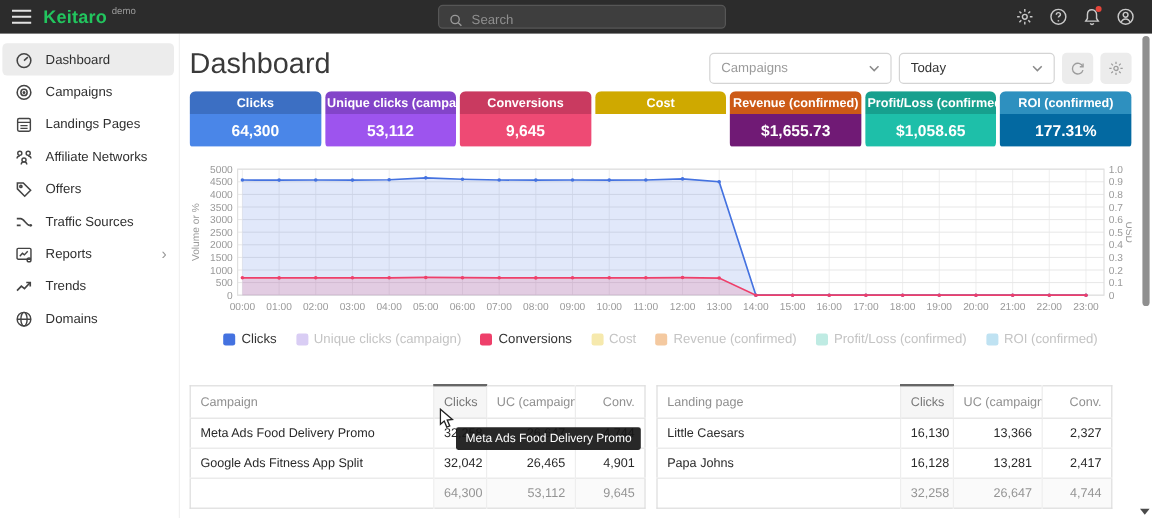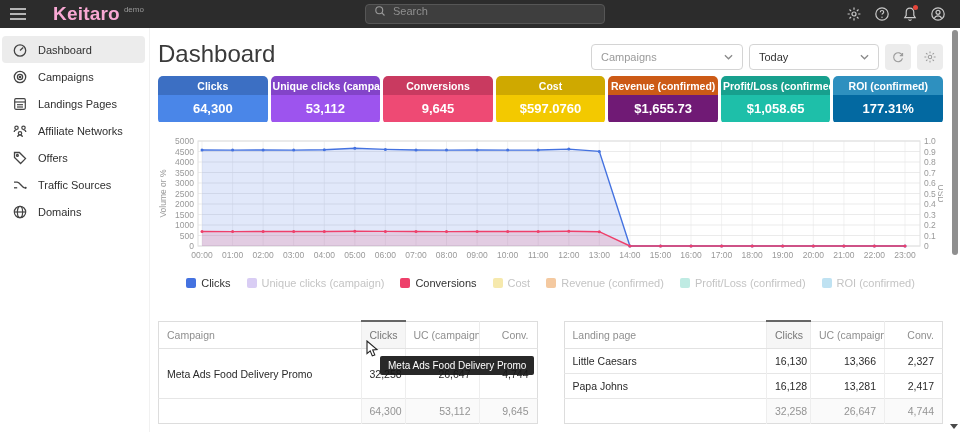--- a/index.html
+++ b/index.html
@@ -3,25 +3,25 @@
 <meta charset="utf-8">
 <style>
   * { box-sizing: border-box; margin: 0; padding: 0; }
   html,body { width: 960px; height: 432px; overflow: hidden; background: #fff;
     font-family: "Liberation Sans", sans-serif; }
 
   
   .topbar { position: absolute; left:0; top:0; width:960px; height:28px;
     background:#2c2c2c; display:flex; align-items:center; z-index:5; }
   .burger { width:18px; height:14px; margin-left:9px; cursor:pointer; }
-  .logo { color:#f9a8d4; font-weight:bold; font-size:19px; letter-spacing:.2px; margin-left:26px; }
+  .logo { color:#22c55e; font-weight:bold; font-size:15px; letter-spacing:.2px; margin-left:9px; }
   .logo-badge { color:#9a9a9a; font-size:8px; margin-left:4px; position:relative; top:-5px; }
   .search-box { position:absolute; left:365px; top:4px; width:240px; height:20px;
     background:#3e3e3e; border:1px solid #565656; border-radius:4px;
-    display:flex; align-items:flex-start; padding:0 8px; }
+    display:flex; align-items:flex-end; padding:0 8px; }
   .search-box svg { width:12px; height:12px; flex:0 0 auto; }
   .search-box input { background:transparent; border:none; outline:none; color:#cfcfcf;
     font-size:11px; margin-left:7px; width:100%; font-family:inherit; }
   .search-box input::placeholder { color:#8f8f8f; }
   .topbar-right { position:absolute; right:14px; top:0; height:28px; display:flex;
     align-items:center; gap:12px; }
   .tb-icon { width:16px; height:16px; position:relative; cursor:pointer; }
   .tb-icon svg { width:16px; height:16px; display:block; }
   .bell-dot { position:absolute; right:0px; top:-1px; width:5px; height:5px;
     border-radius:50%; background:#e5453a; }
@@ -64,21 +64,21 @@
   #chart-svg { width:785px; height:132px; display:block; }
   #chart-svg .tick { font-size:8.5px; fill:#999; font-family:"Liberation Sans",sans-serif; }
 
   .legend { margin-top:7px; height:16px; display:flex; justify-content:center; gap:16px; }
   .legend-item { display:flex; align-items:center; gap:5px; cursor:pointer; }
   .legend-swatch { width:10px; height:10px; border-radius:2px; }
   .legend-label { font-size:11px; color:#c4c4c4; }
   .legend-item.active .legend-label { color:#333; }
 
   
-  .tables { margin-top:29px; display:flex; gap:26px; }
+  .tables { margin-top:29px; display:flex; gap:9px; }
   .data-table { width:380px; border-collapse:collapse; font-size:10.5px; background:#fff;
     border:1px solid #ddd; table-layout:fixed; }
   .data-table th { font-weight:normal; color:#8f8f8f; text-align:left; padding:7px 8px;
     border-bottom:1px solid #e2e2e2; white-space:nowrap; overflow:hidden; cursor:pointer; }
   .data-table th.num { text-align:right; border-left:1px solid #ececec; }
   .data-table th.sorted { border-top:2px solid #666; background:#f6f6f6; color:#777; }
   .data-table td { padding:6px 8px; border-top:1px solid #e6e6e6; color:#2a2a2a;
     white-space:nowrap; overflow:hidden; }
   .data-table td.num { text-align:right; border-left:1px solid #eeeeee; }
   .data-table tfoot td { color:#949494; }
@@ -205,20 +205,40 @@
             <path d="M2 5.2h3.2c3 0 4.6 5.6 7.6 5.6"></path>
             <path d="M2 10.8h3.2"></path>
             <circle cx="13.6" cy="10.8" r="1.1" fill="#444" stroke="none"></circle>
           </svg>
         </span>
         <span class="side-label">Traffic Sources</span>
       </div>
       <div class="side-item">
         <span class="side-icon">
           <svg viewBox="0 0 16 16" fill="none" stroke="#444" stroke-width="1.2">
+            <rect x="2.2" y="3" width="11.6" height="9" rx="1"></rect>
+            <path d="M4.5 9.5l2.2-2.4 1.6 1.3 2.8-3"></path>
+            <circle cx="12.2" cy="12.6" r="1.6"></circle>
+          </svg>
+        </span>
+        <span class="side-label">Reports</span>
+        <span class="chev">›</span>
+      </div>
+      <div class="side-item">
+        <span class="side-icon">
+          <svg viewBox="0 0 16 16" fill="none" stroke="#444" stroke-width="1.4">
+            <path d="M2.2 11.2l3.6-3.8 2.6 2.1 4.6-4.9"></path>
+            <path d="M9.9 4.4h3.3v3.3"></path>
+          </svg>
+        </span>
+        <span class="side-label">Trends</span>
+      </div>
+      <div class="side-item">
+        <span class="side-icon">
+          <svg viewBox="0 0 16 16" fill="none" stroke="#444" stroke-width="1.2">
             <circle cx="8" cy="8" r="5.7"></circle>
             <ellipse cx="8" cy="8" rx="2.6" ry="5.7"></ellipse>
             <line x1="2.3" y1="8" x2="13.7" y2="8"></line>
           </svg>
         </span>
         <span class="side-label">Domains</span>
       </div>
     </nav>
 </div>
 
@@ -262,21 +282,20 @@
       <div class="card">
         <div class="card-head" style="background:#8344c9">Unique clicks (campaign)</div>
         <div class="card-value" style="background:#9d54ee">53,112</div>
       </div>
       <div class="card">
         <div class="card-head" style="background:#c93a60">Conversions</div>
         <div class="card-value" style="background:#ee4a74">9,645</div>
       </div>
       <div class="card">
         <div class="card-head" style="background:#cfa900">Cost</div>
-        <div class="card-value" style="background:#f3c900">$597.0760</div>
       </div>
       <div class="card">
         <div class="card-head" style="background:#cc5a16">Revenue (confirmed)</div>
         <div class="card-value" style="background:#701a75">$1,655.73</div>
       </div>
       <div class="card">
         <div class="card-head" style="background:#17a08e">Profit/Loss (confirmed)</div>
         <div class="card-value" style="background:#1ebfa9">$1,058.65</div>
       </div>
       <div class="card">
@@ -473,20 +492,26 @@
             <th class="num">Conv.</th>
           </tr>
         </thead>
         <tbody>
           <tr>
             <td class="">Meta Ads Food Delivery Promo</td>
             <td class="num">32,258</td>
             <td class="num">26,647</td>
             <td class="num">4,744</td>
           </tr>
+          <tr>
+            <td class="">Google Ads Fitness App Split</td>
+            <td class="num">32,042</td>
+            <td class="num">26,465</td>
+            <td class="num">4,901</td>
+          </tr>
         </tbody>
         <tfoot>
           <tr>
             <td class=""></td>
             <td class="num">64,300</td>
             <td class="num">53,112</td>
             <td class="num">9,645</td>
           </tr>
         </tfoot>
       </table>

